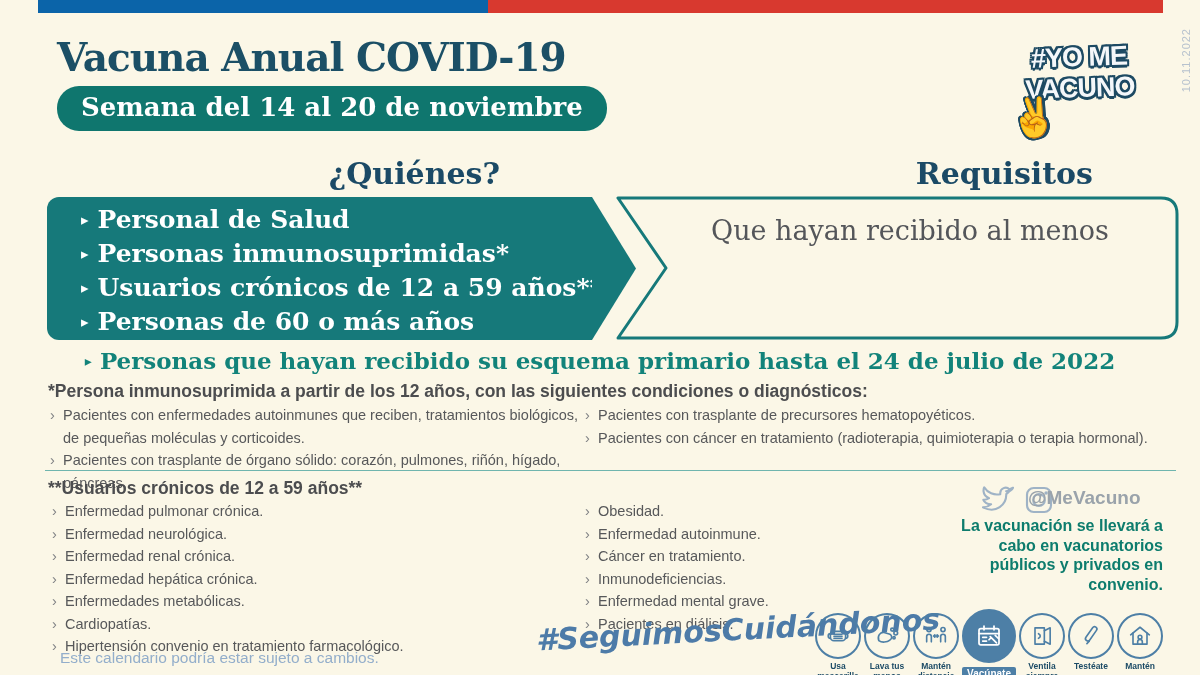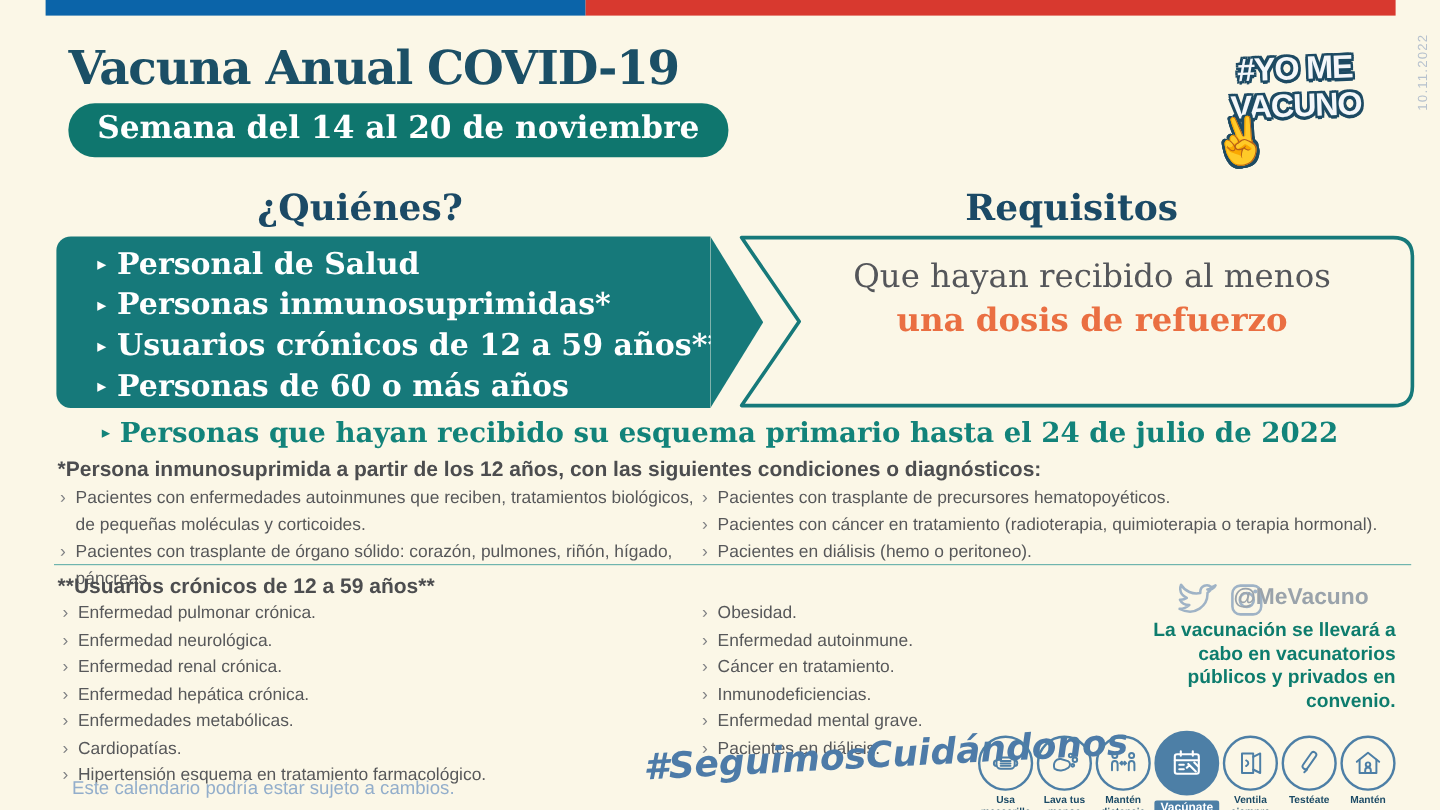--- a/index.html
+++ b/index.html
@@ -20,21 +20,21 @@
   .logo{left:1012px;top:42px;width:135px;text-align:center;transform:rotate(-2deg);
         font-weight:900;font-size:27px;line-height:31px;letter-spacing:-1px;color:#f4f7fa;
         text-shadow:-2px -2px 0 #1d4a63,2px -2px 0 #1d4a63,-2px 2px 0 #1d4a63,2px 2px 0 #1d4a63,
                     0 -2px 0 #1d4a63,0 2px 0 #1d4a63,-2px 0 0 #1d4a63,2px 0 0 #1d4a63,0 3px 0 #1d4a63;}
   .hand{left:1010px;top:96px;font-size:38px;transform:rotate(-14deg);color:#f4f7fa;
         text-shadow:-2px -2px 0 #1d4a63,2px -2px 0 #1d4a63,-2px 2px 0 #1d4a63,2px 2px 0 #1d4a63;}
   .vdate{right:8px;top:28px;writing-mode:vertical-rl;transform:rotate(180deg);
          color:#b7c2ce;font-size:11px;letter-spacing:1px;}
 
   
-  .colhead{top:156px;width:400px;text-align:center;font-family:"DejaVu Serif",serif;
+  .colhead{top:156px;width:400px;text-align:right;font-family:"DejaVu Serif",serif;
            font-weight:800;font-size:30px;color:#1b4a66;}
   .colhead.q{left:100px;} .colhead.r{left:693px;}
 
   
   .qbox{left:47px;top:197px;width:545px;height:143px;background:#16797 3;background:#16797a;
         border-radius:12px 0 0 12px;}
   .qarrow{left:592px;top:197px;width:44px;height:143px;background:#16797a;
           clip-path:polygon(0 0,100% 50%,0 100%);}
   .qlist{margin:0;padding:6px 0 0 34px;list-style:none;}
   .qlist li{color:#fff;font-family:"DejaVu Serif",serif;font-weight:700;font-size:25px;
@@ -112,47 +112,45 @@
       <li>Personas de 60 o más años</li>
     </ul>
   </div>
   <div class="abs qarrow"></div>
 
   <svg class="abs" style="left:598px;top:190px;" width="592" height="158" viewBox="0 0 592 158">
     <path d="M20 8 H563 Q579 8 579 24 V132 Q579 148 563 148 H20 L68 78 Z" fill="none" stroke="#16797a" stroke-width="3" stroke-linejoin="round"></path>
   </svg>
   <div class="abs rtext">
     <div class="l1">Que hayan recibido al menos</div>
-    <div class="l2">una dosis de refuerzo</div>
   </div>
 
   <div class="abs esquema">Personas que hayan recibido su esquema primario hasta el 24 de julio de 2022</div>
 
   <div class="abs sechead" style="left:48px;top:381px;">*Persona inmunosuprimida a partir de los 12 años, con las siguientes condiciones o diagnósticos:</div>
   <ul class="abs ilist" style="left:50px;top:404px;width:532px;">
     <li>Pacientes con enfermedades autoinmunes que reciben, tratamientos biológicos, de pequeñas moléculas y corticoides.</li>
     <li>Pacientes con trasplante de órgano sólido: corazón, pulmones, riñón, hígado, páncreas.</li>
   </ul>
   <ul class="abs ilist" style="left:585px;top:404px;width:600px;">
     <li>Pacientes con trasplante de precursores hematopoyéticos.</li>
     <li>Pacientes con cáncer en tratamiento (radioterapia, quimioterapia o terapia hormonal).</li>
-    <li>Pacientes en diálisis (hemo o peritoneo).</li>
   </ul>
 
   <div class="abs divider"></div>
 
   <div class="abs sechead" style="left:48px;top:478px;">**Usuarios crónicos de 12 a 59 años**</div>
   <ul class="abs ilist" style="left:52px;top:500px;width:500px;line-height:21px;">
     <li>Enfermedad pulmonar crónica.</li>
     <li>Enfermedad neurológica.</li>
     <li>Enfermedad renal crónica.</li>
     <li>Enfermedad hepática crónica.</li>
     <li>Enfermedades metabólicas.</li>
     <li>Cardiopatías.</li>
-    <li>Hipertensión esquema en tratamiento farmacológico.</li>
+    <li>Hipertensión convenio en tratamiento farmacológico.</li>
   </ul>
   <ul class="abs ilist" style="left:585px;top:500px;width:330px;">
     <li>Obesidad.</li>
     <li>Enfermedad autoinmune.</li>
     <li>Cáncer en tratamiento.</li>
     <li>Inmunodeficiencias.</li>
     <li>Enfermedad mental grave.</li>
     <li>Pacientes en diálisis.</li>
   </ul>
 

